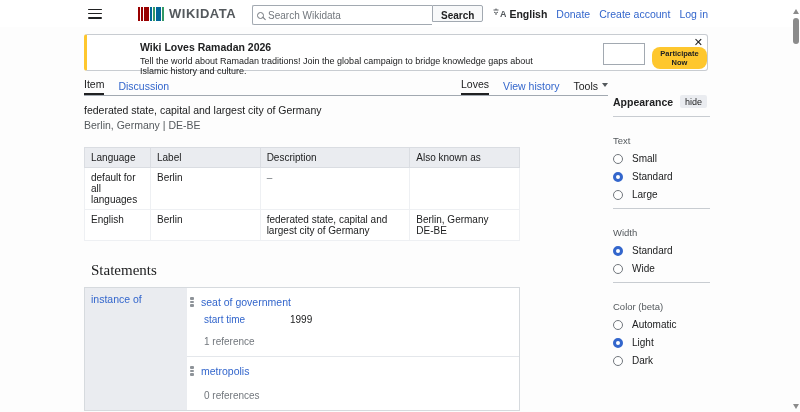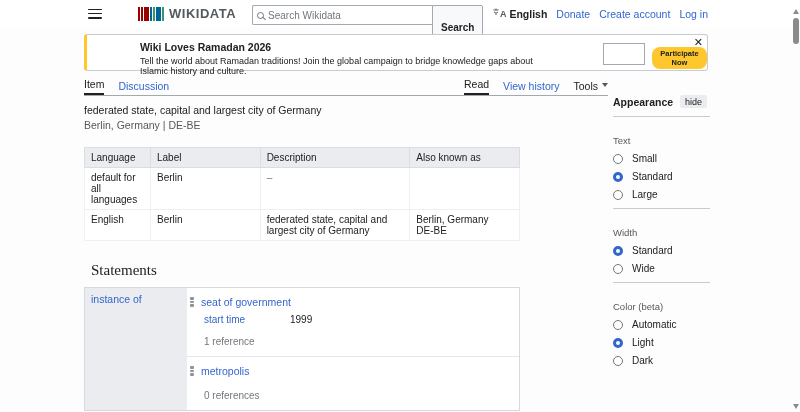--- a/index.html
+++ b/index.html
@@ -18,21 +18,21 @@
   .logo-text { font-size:13px; font-weight:bold; letter-spacing:0.5px; color:#54595d; }
   .search-wrap { display:flex; margin-left:16px; height:17px; }
   .search-box { width:180px; height:20px; border:1px solid #a2a9b1; border-right:none;
     border-radius:2px 0 0 2px; display:flex; align-items:center; padding:0 4px; background:#fff; }
   .mag { width:7px; height:7px; border:1.2px solid #72777d; border-radius:50%; position:relative; flex:0 0 auto; }
   .mag::after { content:""; position:absolute; width:4px; height:1.4px; background:#72777d;
     transform:rotate(45deg); right:-3px; bottom:-2px; }
   .search-input { border:none; outline:none; font-size:10px; margin-left:4px; width:150px; color:#202122; background:transparent; }
   .search-input::placeholder { color:#72777d; }
   .search-btn { height:17px; border:1px solid #a2a9b1; border-radius:0 2px 2px 0; background:#f8f9fa;
-    font-size:10px; font-weight:bold; color:#202122; padding:16px 8px; cursor:pointer; }
+    font-size:10px; font-weight:bold; color:#202122; padding:4px 8px; cursor:pointer; }
   .header-right { margin-left:auto; display:flex; align-items:center; gap:9px; font-size:10.5px; }
   .lang-btn { display:flex; align-items:center; gap:3px; font-weight:bold; color:#202122; cursor:pointer; }
   .hlink { color:#3366cc; text-decoration:none; cursor:pointer; }
 
   
   .banner { position:absolute; top:34px; left:84px; width:624px; height:37px; background:#fff;
     border:1px solid #c8ccd1; border-left:3px solid #fec72e; border-radius:3px; }
   .banner-text { position:absolute; left:53px; top:6px; width:400px; }
   .banner-title { font-size:10.5px; font-weight:bold; cursor:pointer; }
   .banner-desc { font-size:9px; color:#202122; margin-top:3px; }
@@ -161,21 +161,21 @@
     <span class="banner-close">✕</span>
   </div>
 
   <div class="content">
     <div class="tabbar">
       <div class="tabgroup">
         <span class="tab sel">Item</span>
         <span class="tab link">Discussion</span>
       </div>
       <div class="tabgroup">
-        <span class="tab sel">Read</span>
+        <span class="tab sel">Loves</span>
         <span class="tab link">View history</span>
         <span class="tab plain">
           <span>Tools</span>
           <span class="chev"></span>
         </span>
       </div>
     </div>
     <div class="descr">federated state, capital and largest city of Germany</div>
     <div class="aliases">Berlin, Germany | DE-BE</div>
 

